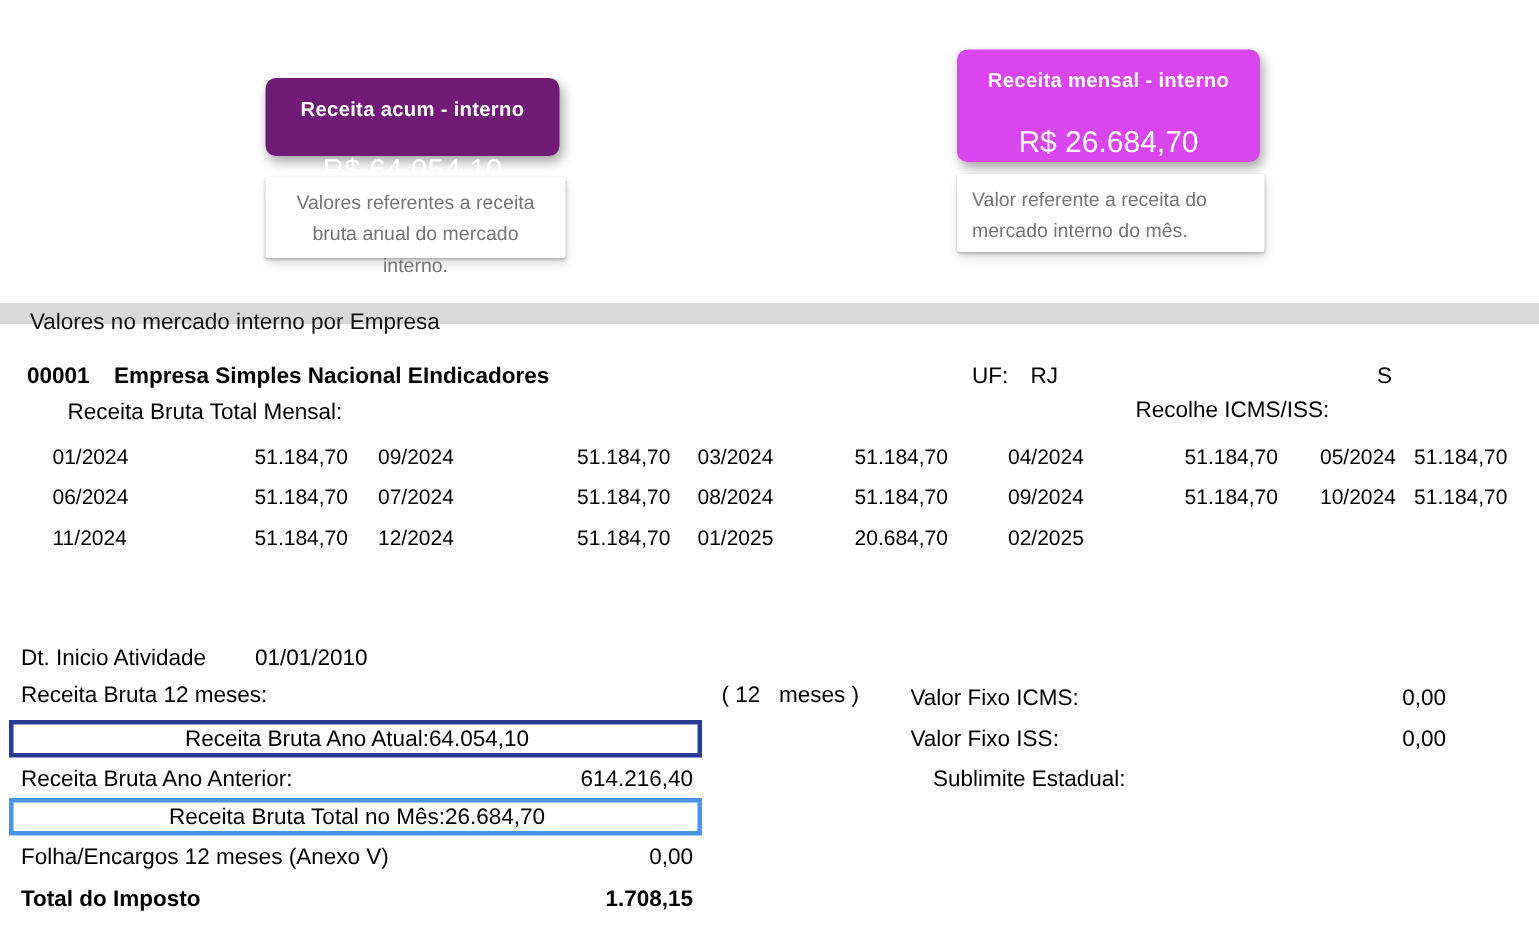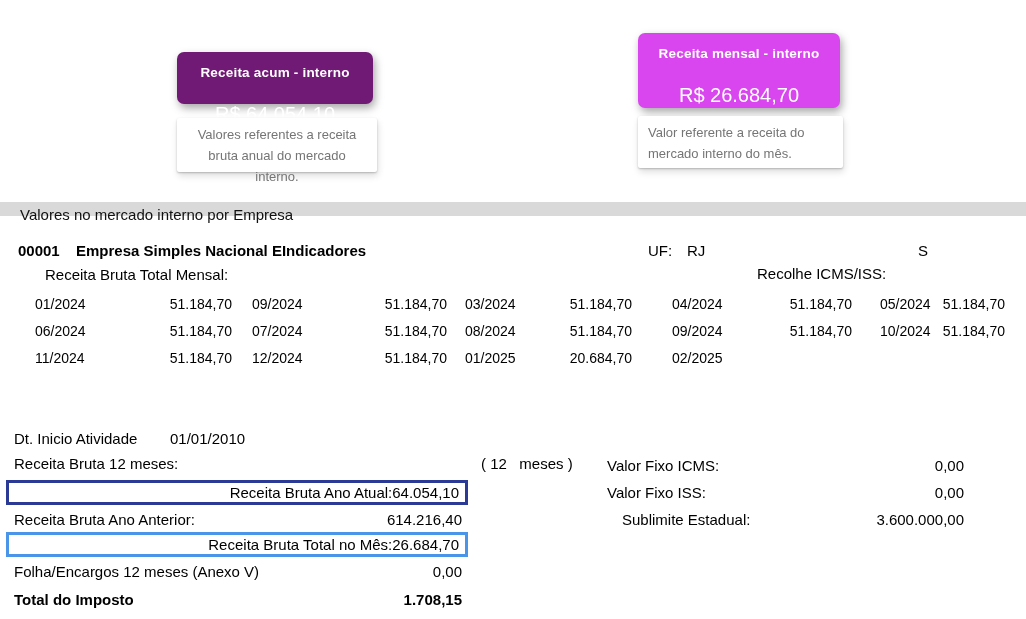--- a/index.html
+++ b/index.html
@@ -43,21 +43,21 @@
   .month-table .m2 { padding-left:20px; }
   .month-table .m3 { padding-left:18px; }
   .month-table .m4 { padding-left:40px; }
   .month-table .m5 { padding-left:28px; }
 
   
   .val-right { display:block; text-align:right; }
   .hl-box {
     position:absolute; left:6px; width:462px; height:25px;
     box-sizing:border-box; border:3px solid #404040; display:flex;
-    align-items:center; justify-content:flex-end;
+    align-items:center; justify-content:center;
     padding:0 6px 0 8px; font-size:15px;
   }
   .hl-navy { border-color:#2b3a94; }
   .hl-blue { border-color:#4a95e8; }
   .pre { white-space:pre; }
 </style>
 </head>
 <body>
 
 <div id="page">
@@ -147,15 +147,14 @@
   <span class="abs t15 b" style="left:14px; top:591px;">Total do Imposto</span>
   <span class="abs t15 b val-right" style="left:14px; top:591px; width:448px;">1.708,15</span>
 
   <span class="abs t15" style="left:607px; top:457px;">Valor Fixo ICMS:</span>
   <span class="abs t15 val-right" style="left:607px; top:457px; width:357px;">0,00</span>
 
   <span class="abs t15" style="left:607px; top:484px;">Valor Fixo ISS:</span>
   <span class="abs t15 val-right" style="left:607px; top:484px; width:357px;">0,00</span>
 
   <span class="abs t15" style="left:622px; top:511px;">Sublimite Estadual:</span>
-  <span class="abs t15 val-right" style="left:607px; top:511px; width:357px;">3.600.000,00</span>
 
 </div>
 
 </body></html>

